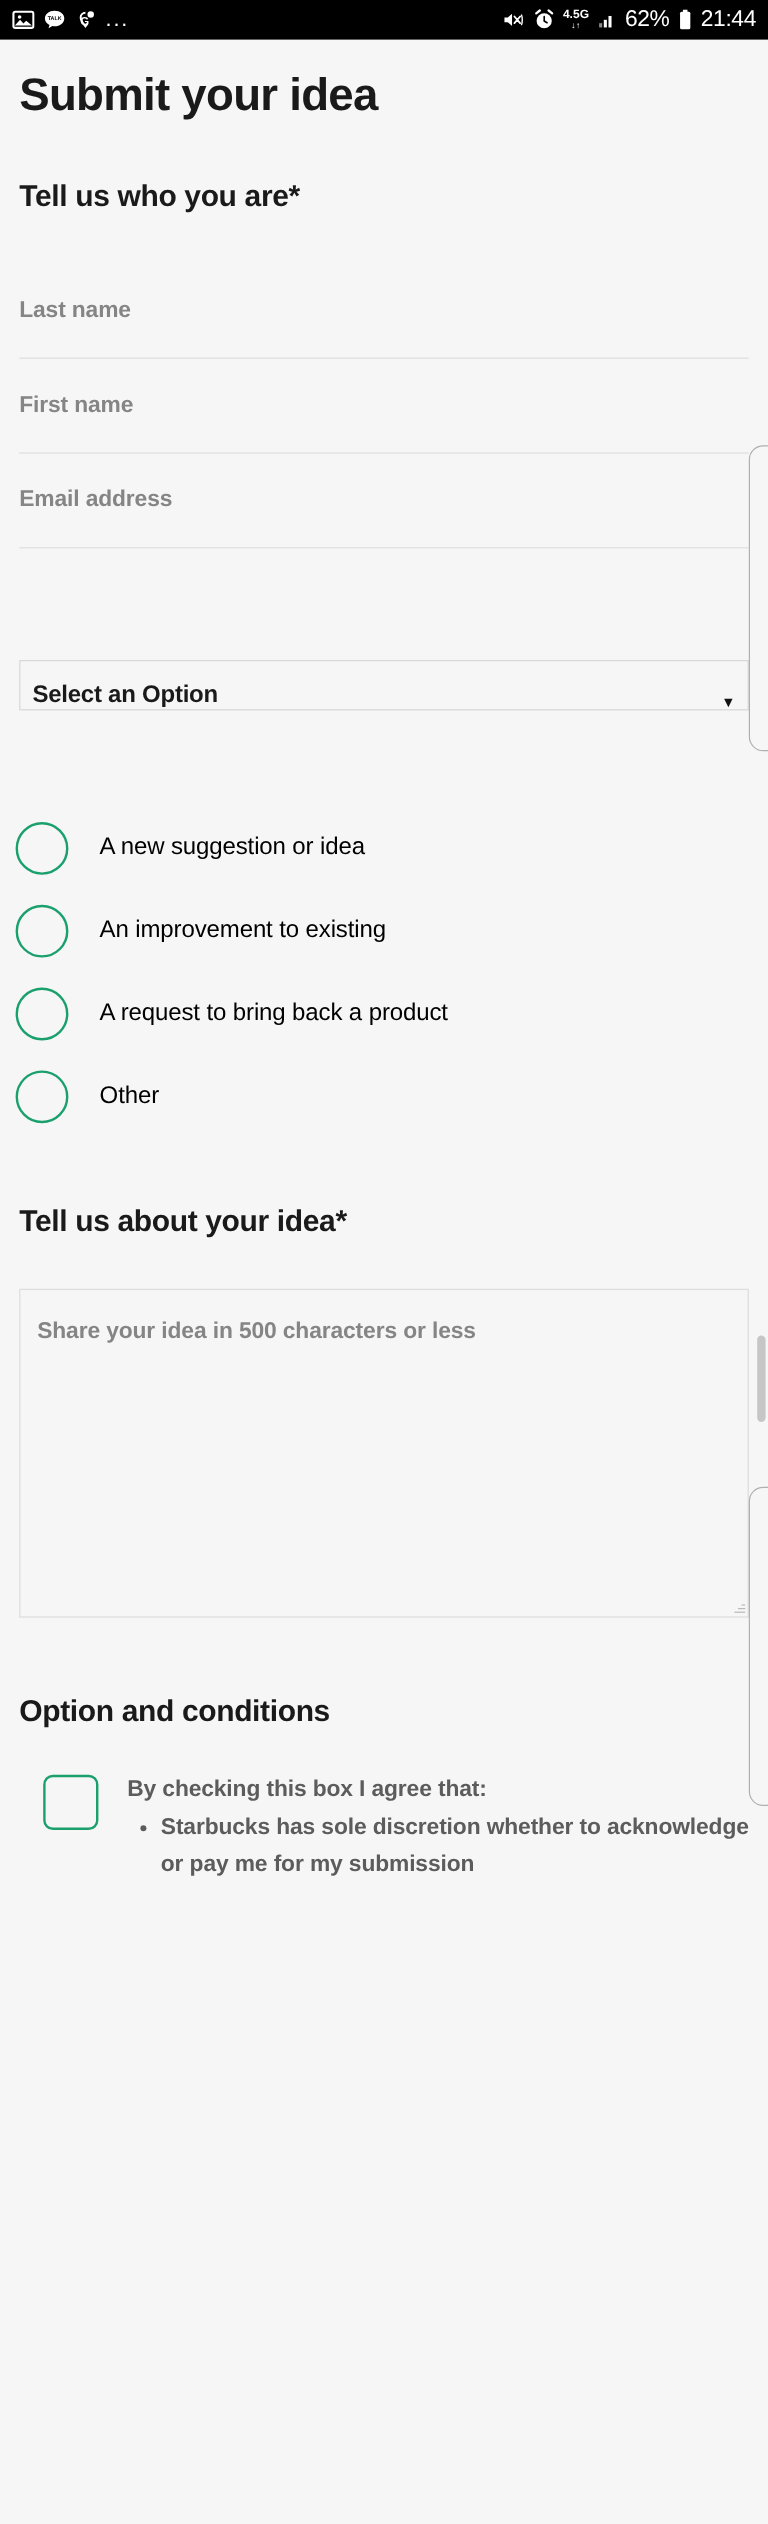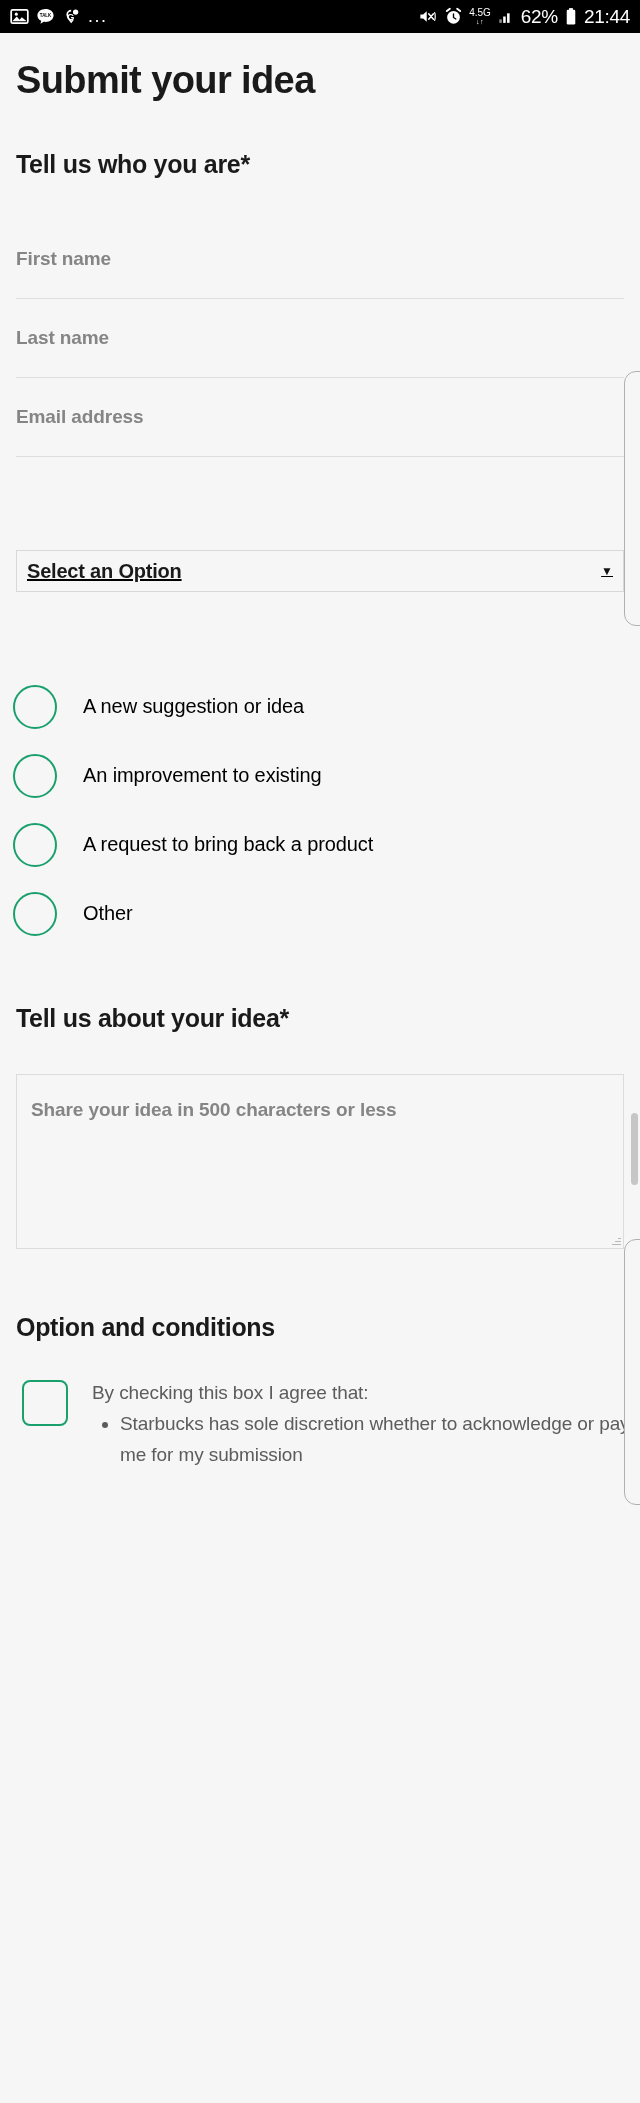--- a/index.html
+++ b/index.html
@@ -37,21 +37,21 @@
   .sb-ic { display: inline-flex; align-items: center; justify-content: center; }
   .sb-ic svg { display: block; }
   .sb-text {
     font-size: 19px;
     font-weight: 500;
     letter-spacing: -0.3px;
     line-height: 1;
     font-family: "Liberation Sans", sans-serif;
   }
   .sb-dots { font-size: 18px; line-height: 0.6; letter-spacing: 1.5px; color:#fff; }
-  .net-label { font-size: 10px; line-height: 1; font-weight: 400; }
+  .net-label { font-size: 10px; line-height: 1; font-weight: 700; }
   .net-arrows { font-size: 7px; line-height: 1; letter-spacing: 0.5px; }
   .net-wrap { display:flex; flex-direction:column; align-items:center; justify-content:center; }
 
   
   .content {
     position: absolute;
     top: 33px; left: 0;
     width: 640px;
   }
 
@@ -86,24 +86,23 @@
     letter-spacing: -0.1px;
   }
 
   
   .select-box {
     margin: 0 16px;
     height: 42px;
     background: #f6f6f6;
     border: 1px solid #d8d8d8;
     display: flex;
-    align-items: center;
+    align-items: flex-end;
     justify-content: space-between;
     padding: 0 10px 0 10px;
-    text-decoration: underline;
   }
   .select-value {
     font-size: 20px;
     font-weight: 700;
     color: #1a1a1a;
     letter-spacing: -0.2px;
   }
   .select-caret {
     font-size: 12px;
     color: #111;
@@ -128,21 +127,21 @@
   .radio-label {
     margin-left: 26px;
     font-size: 20px;
     color: #000000;
     letter-spacing: -0.1px;
   }
 
   
   .textarea-box {
     margin: 0 16px;
-    height: 175px;
+    height: 274px;
     border: 1px solid #dcdcdc;
     background: #f6f6f6;
     position: relative;
   }
   .textarea-placeholder {
     position: absolute;
     top: 24px;
     left: 14px;
     font-size: 19px;
     font-weight: 700;
@@ -159,22 +158,23 @@
   .resize-grip i {
     position: absolute;
     right: 0;
     background: #b9b9b9;
     height: 1px;
   }
 
   
   .terms-row {
     display: flex;
-    padding-left: 22px;
+    padding-left: 36px;
     padding-right: 10px;
+    font-weight: bold;
   }
   .check-box {
     width: 46px;
     height: 46px;
     border: 2px solid #1aa06d;
     border-radius: 8px;
     background: #f6f6f6;
     flex: 0 0 auto;
     margin-top: 3px;
   }
@@ -275,24 +275,24 @@
 
   <div class="content">
 
     <h1 class="page-title">Submit your idea</h1>
 
     <div style="height:48px"></div>
     <h2 class="section-title">Tell us who you are*</h2>
 
     <div style="height:41px"></div>
     <div class="field">
+      <span class="field-placeholder">Last name</span>
+    </div>
+    <div class="field">
       <span class="field-placeholder">First name</span>
-    </div>
-    <div class="field">
-      <span class="field-placeholder">Last name</span>
     </div>
     <div class="field">
       <span class="field-placeholder">Email address</span>
     </div>
 
     <div style="height:53px"></div>
 
     <div style="height:40px"></div>
     <div class="select-box">
       <span class="select-value">Select an Option</span>

